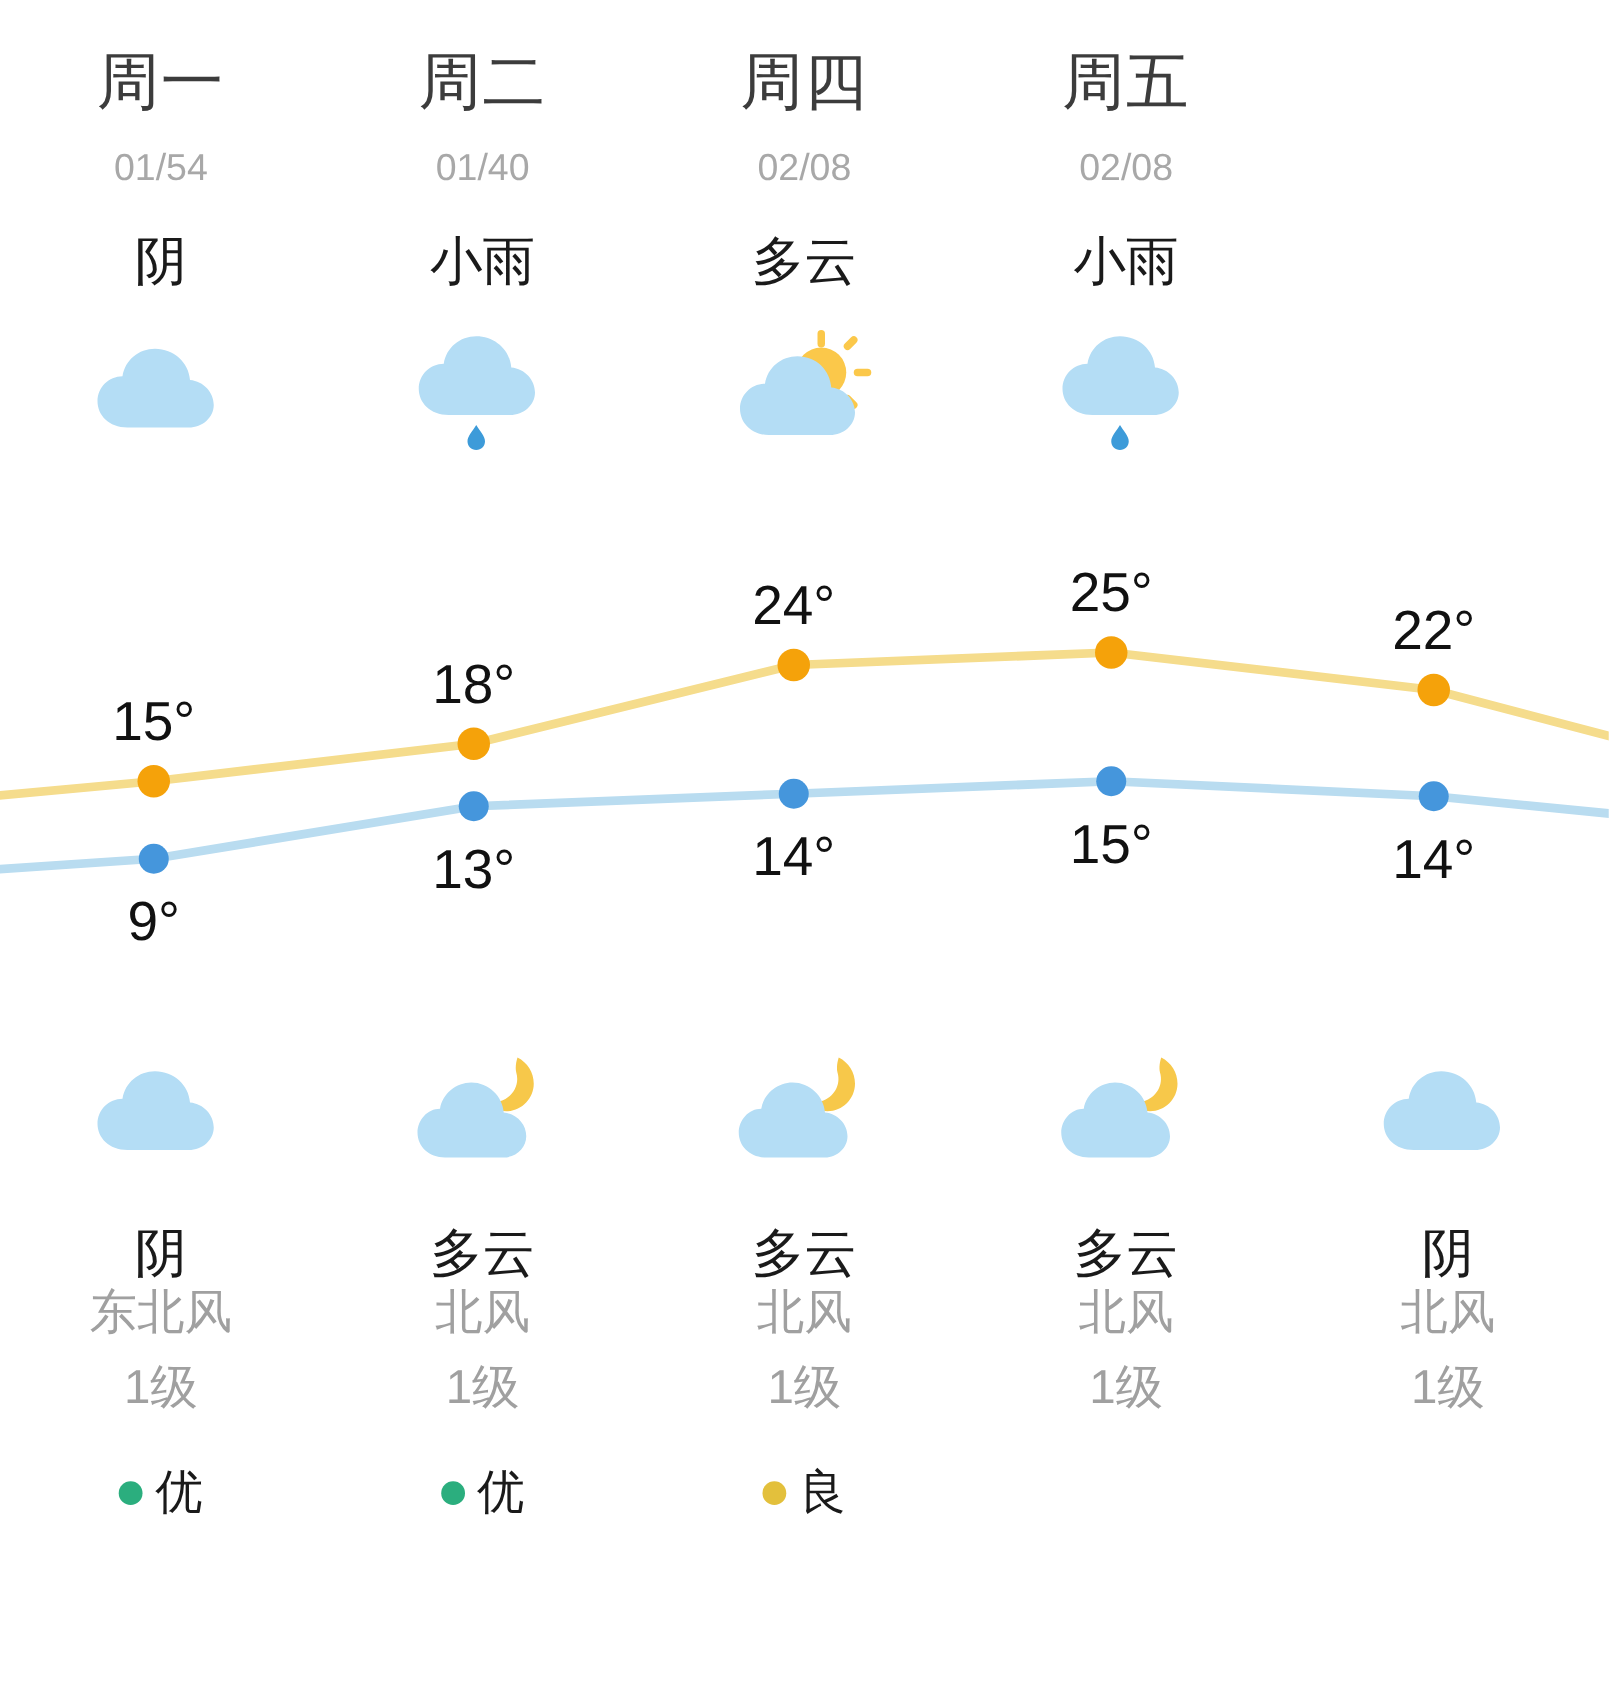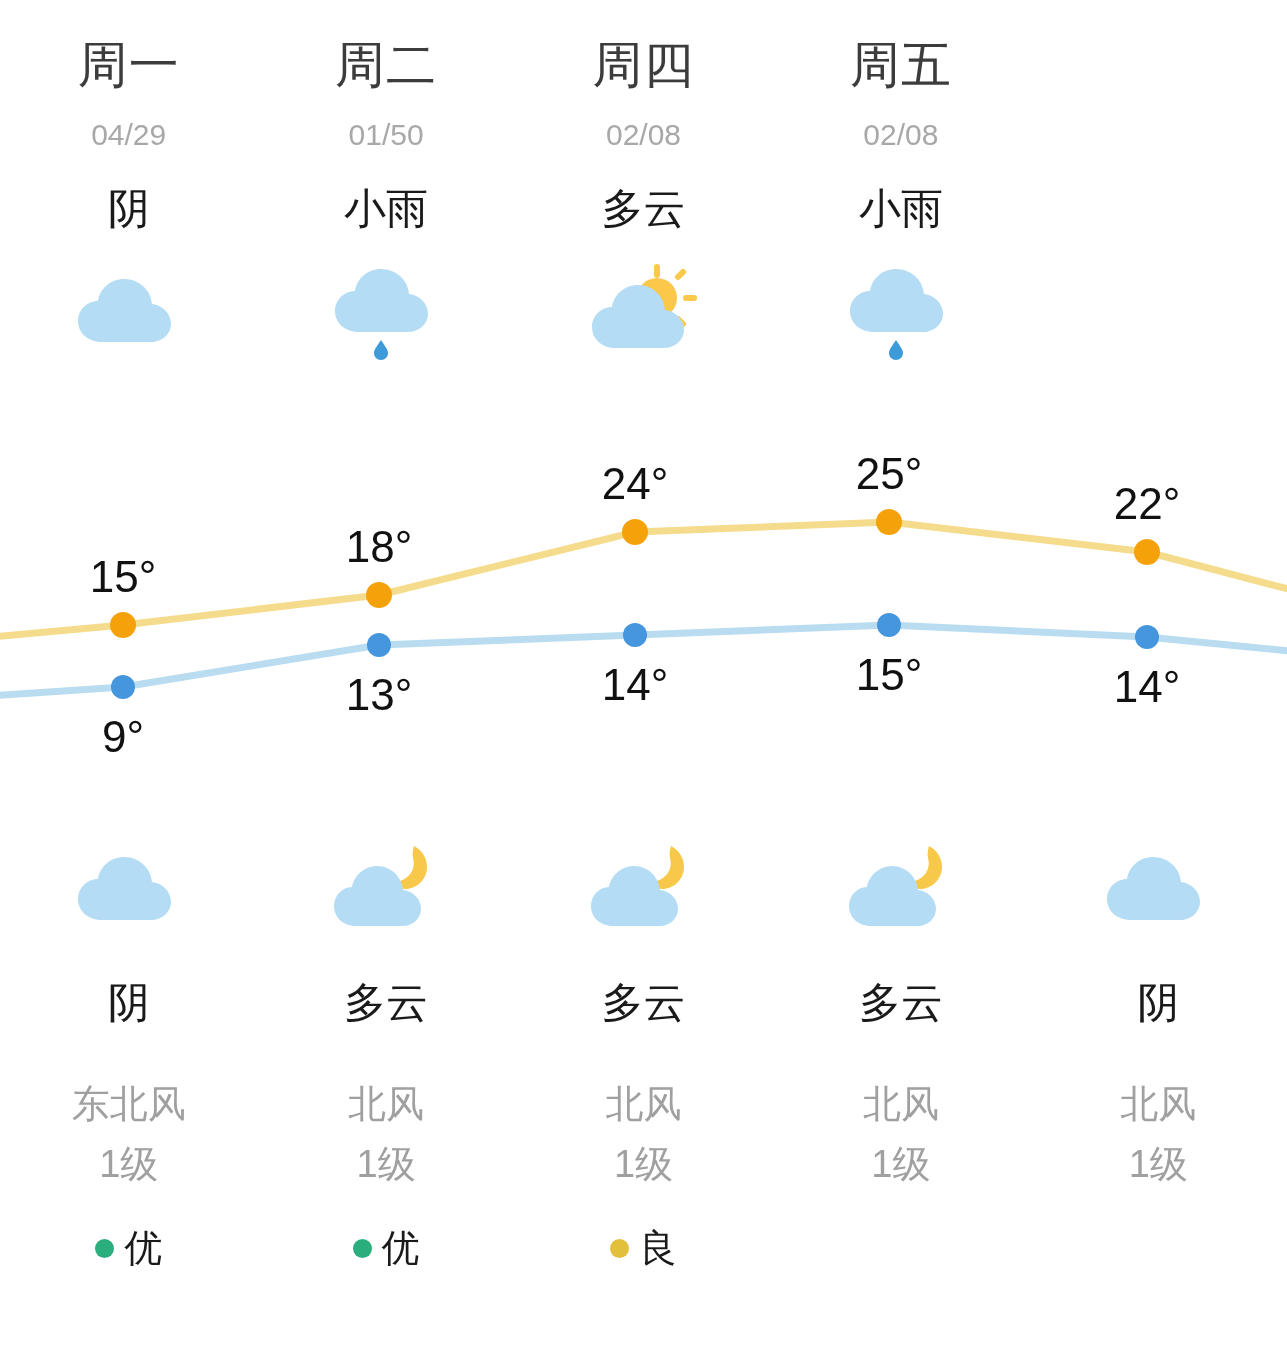--- a/index.html
+++ b/index.html
@@ -103,21 +103,21 @@
     font-size: 42px;
     line-height: 1;
     color: #1a1a1a;
     margin-top: 42px;
     font-weight: 400;
   }
 
   
   #meta-block {
     position: absolute;
-    top: 1085px;
+    top: 1031px;
     left: 0;
   }
   .wind-dir,
   .wind-level {
     font-size: 38px;
     line-height: 1;
     color: #a0a0a0;
     font-weight: 400;
   }
   .wind-level {
@@ -147,30 +147,30 @@
 </style>
 </head>
 <body>
 
 <div id="forecast-root">
 
   <div id="header-block" class="row-grid">
 
     <div class="col">
       <div class="day-name">周一</div>
-      <div class="day-date">04/29</div>
+      <div class="day-date">01/54</div>
       <div class="day-cond">阴</div>
       <svg class="day-icon" viewBox="0 0 120 105">
         <path d="M33 82 C18 82 9 72 9 61 C9 50 18 41 29 41 C31 28 42 19 55 19 C70 19 82 30 83 44 C94 45 102 54 102 64 C102 74 93 82 82 82 Z" fill="#B4DDF5"></path>
       </svg>
     </div>
 
     <div class="col">
       <div class="day-name">周二</div>
-      <div class="day-date">01/50</div>
+      <div class="day-date">01/40</div>
       <div class="day-cond">小雨</div>
       <svg class="day-icon" viewBox="0 0 120 105">
         <path d="M33 72 C18 72 9 62 9 51 C9 40 18 31 29 31 C31 18 42 9 55 9 C70 9 82 20 83 34 C94 35 102 44 102 54 C102 64 93 72 82 72 Z" fill="#B4DDF5"></path>
         <path d="M55 80 C58 85 62 89 62 93 C62 97 59 100 55 100 C51 100 48 97 48 93 C48 89 52 85 55 80 Z" fill="#3D9BD9"></path>
       </svg>
     </div>
 
 
     <div class="col">
       <div class="day-name">周四</div>

